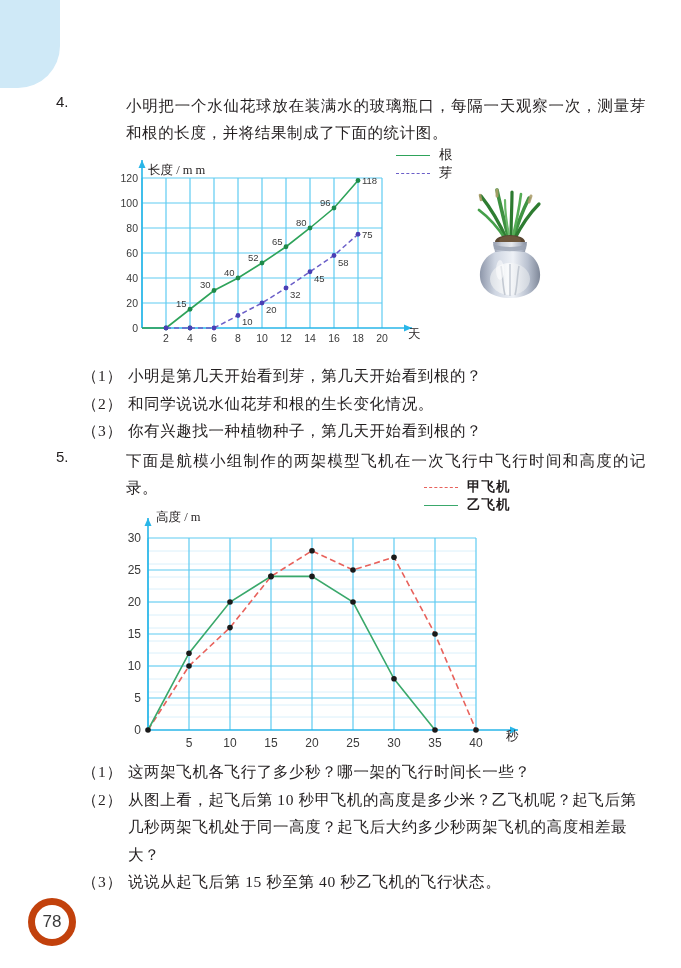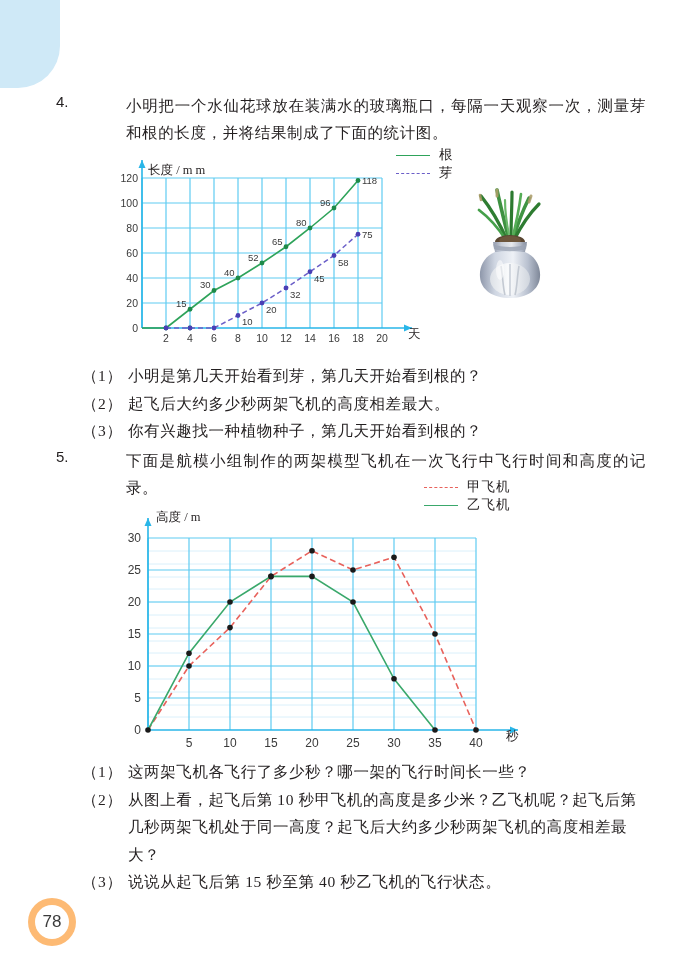--- a/index.html
+++ b/index.html
@@ -26,21 +26,21 @@
     background: #cfe9f7;
     border-bottom-right-radius: 42px;
   }
   .page-number-badge {
     position: absolute;
     left: 28px;
     bottom: 22px;
     width: 48px;
     height: 48px;
     border-radius: 50%;
-    background: #fdba74;
+    background: #c2410c;
     display: flex;
     align-items: center;
     justify-content: center;
   }
   .page-number-inner {
     width: 34px;
     height: 34px;
     border-radius: 50%;
     background: #ffffff;
     display: flex;
@@ -317,37 +317,37 @@
 </svg>
 
 <div class="problem" style="top:356px;">
   <div class="sub-q-list">
     <div class="sub-q">
       <span class="sub-q-label">（1）</span>
       <span class="sub-q-text">小明是第几天开始看到芽，第几天开始看到根的？</span>
     </div>
     <div class="sub-q">
       <span class="sub-q-label">（2）</span>
-      <span class="sub-q-text">起飞后大约多少秒两架飞机的高度相差最大。</span>
+      <span class="sub-q-text">和同学说说水仙花芽和根的生长变化情况。</span>
     </div>
     <div class="sub-q">
       <span class="sub-q-label">（3）</span>
       <span class="sub-q-text">你有兴趣找一种植物种子，第几天开始看到根的？</span>
     </div>
   </div>
 </div>
 
 <div class="problem" style="top:447px;">
   <div class="problem-head">
     <div class="problem-num">5.</div>
     <div class="problem-body">下面是航模小组制作的两架模型飞机在一次飞行中飞行时间和高度的记录。</div>
   </div>
 </div>
 
-<div class="legend-box" style="left:424px; top:478px;">
+<div class="legend-box" style="left:424px; top:478px;font-weight:bold;">
   <div class="legend-row">
     <span class="legend-swatch" style="border-top:1.8px dashed #e8625c;"></span>
     <span class="legend-label">甲飞机</span>
   </div>
   <div class="legend-row">
     <span class="legend-swatch" style="border-top:1.8px solid #3aa86b;"></span>
     <span class="legend-label">乙飞机</span>
   </div>
 </div>
 

